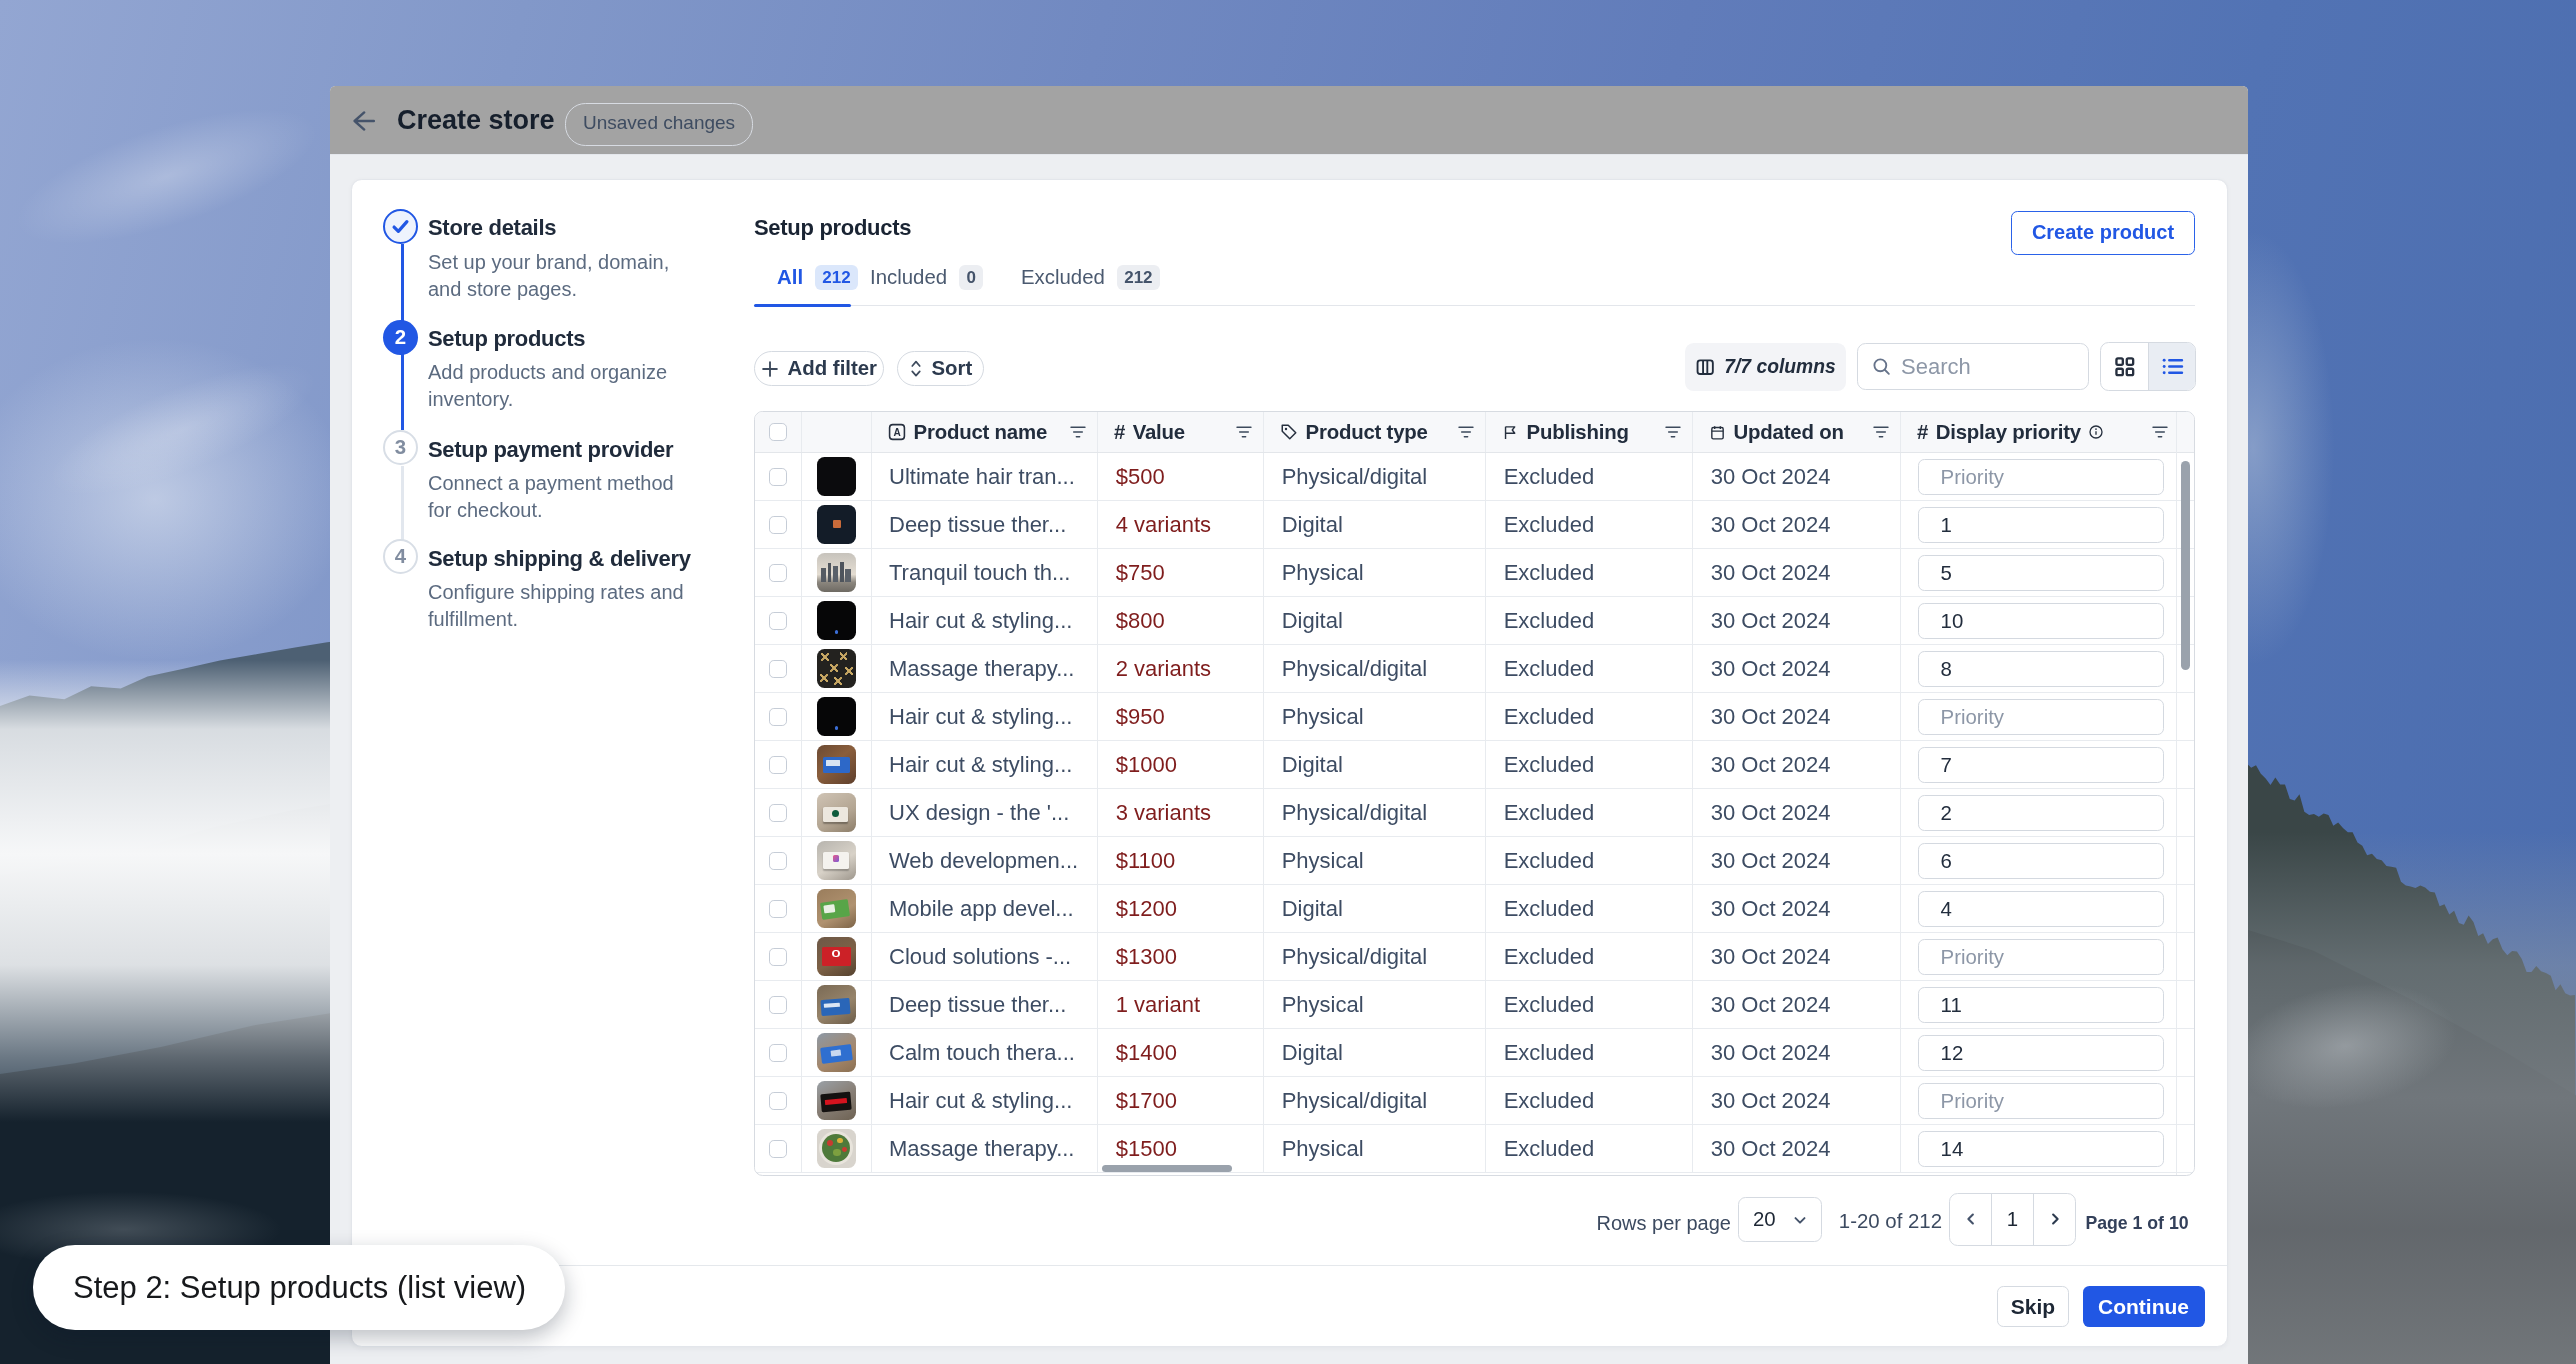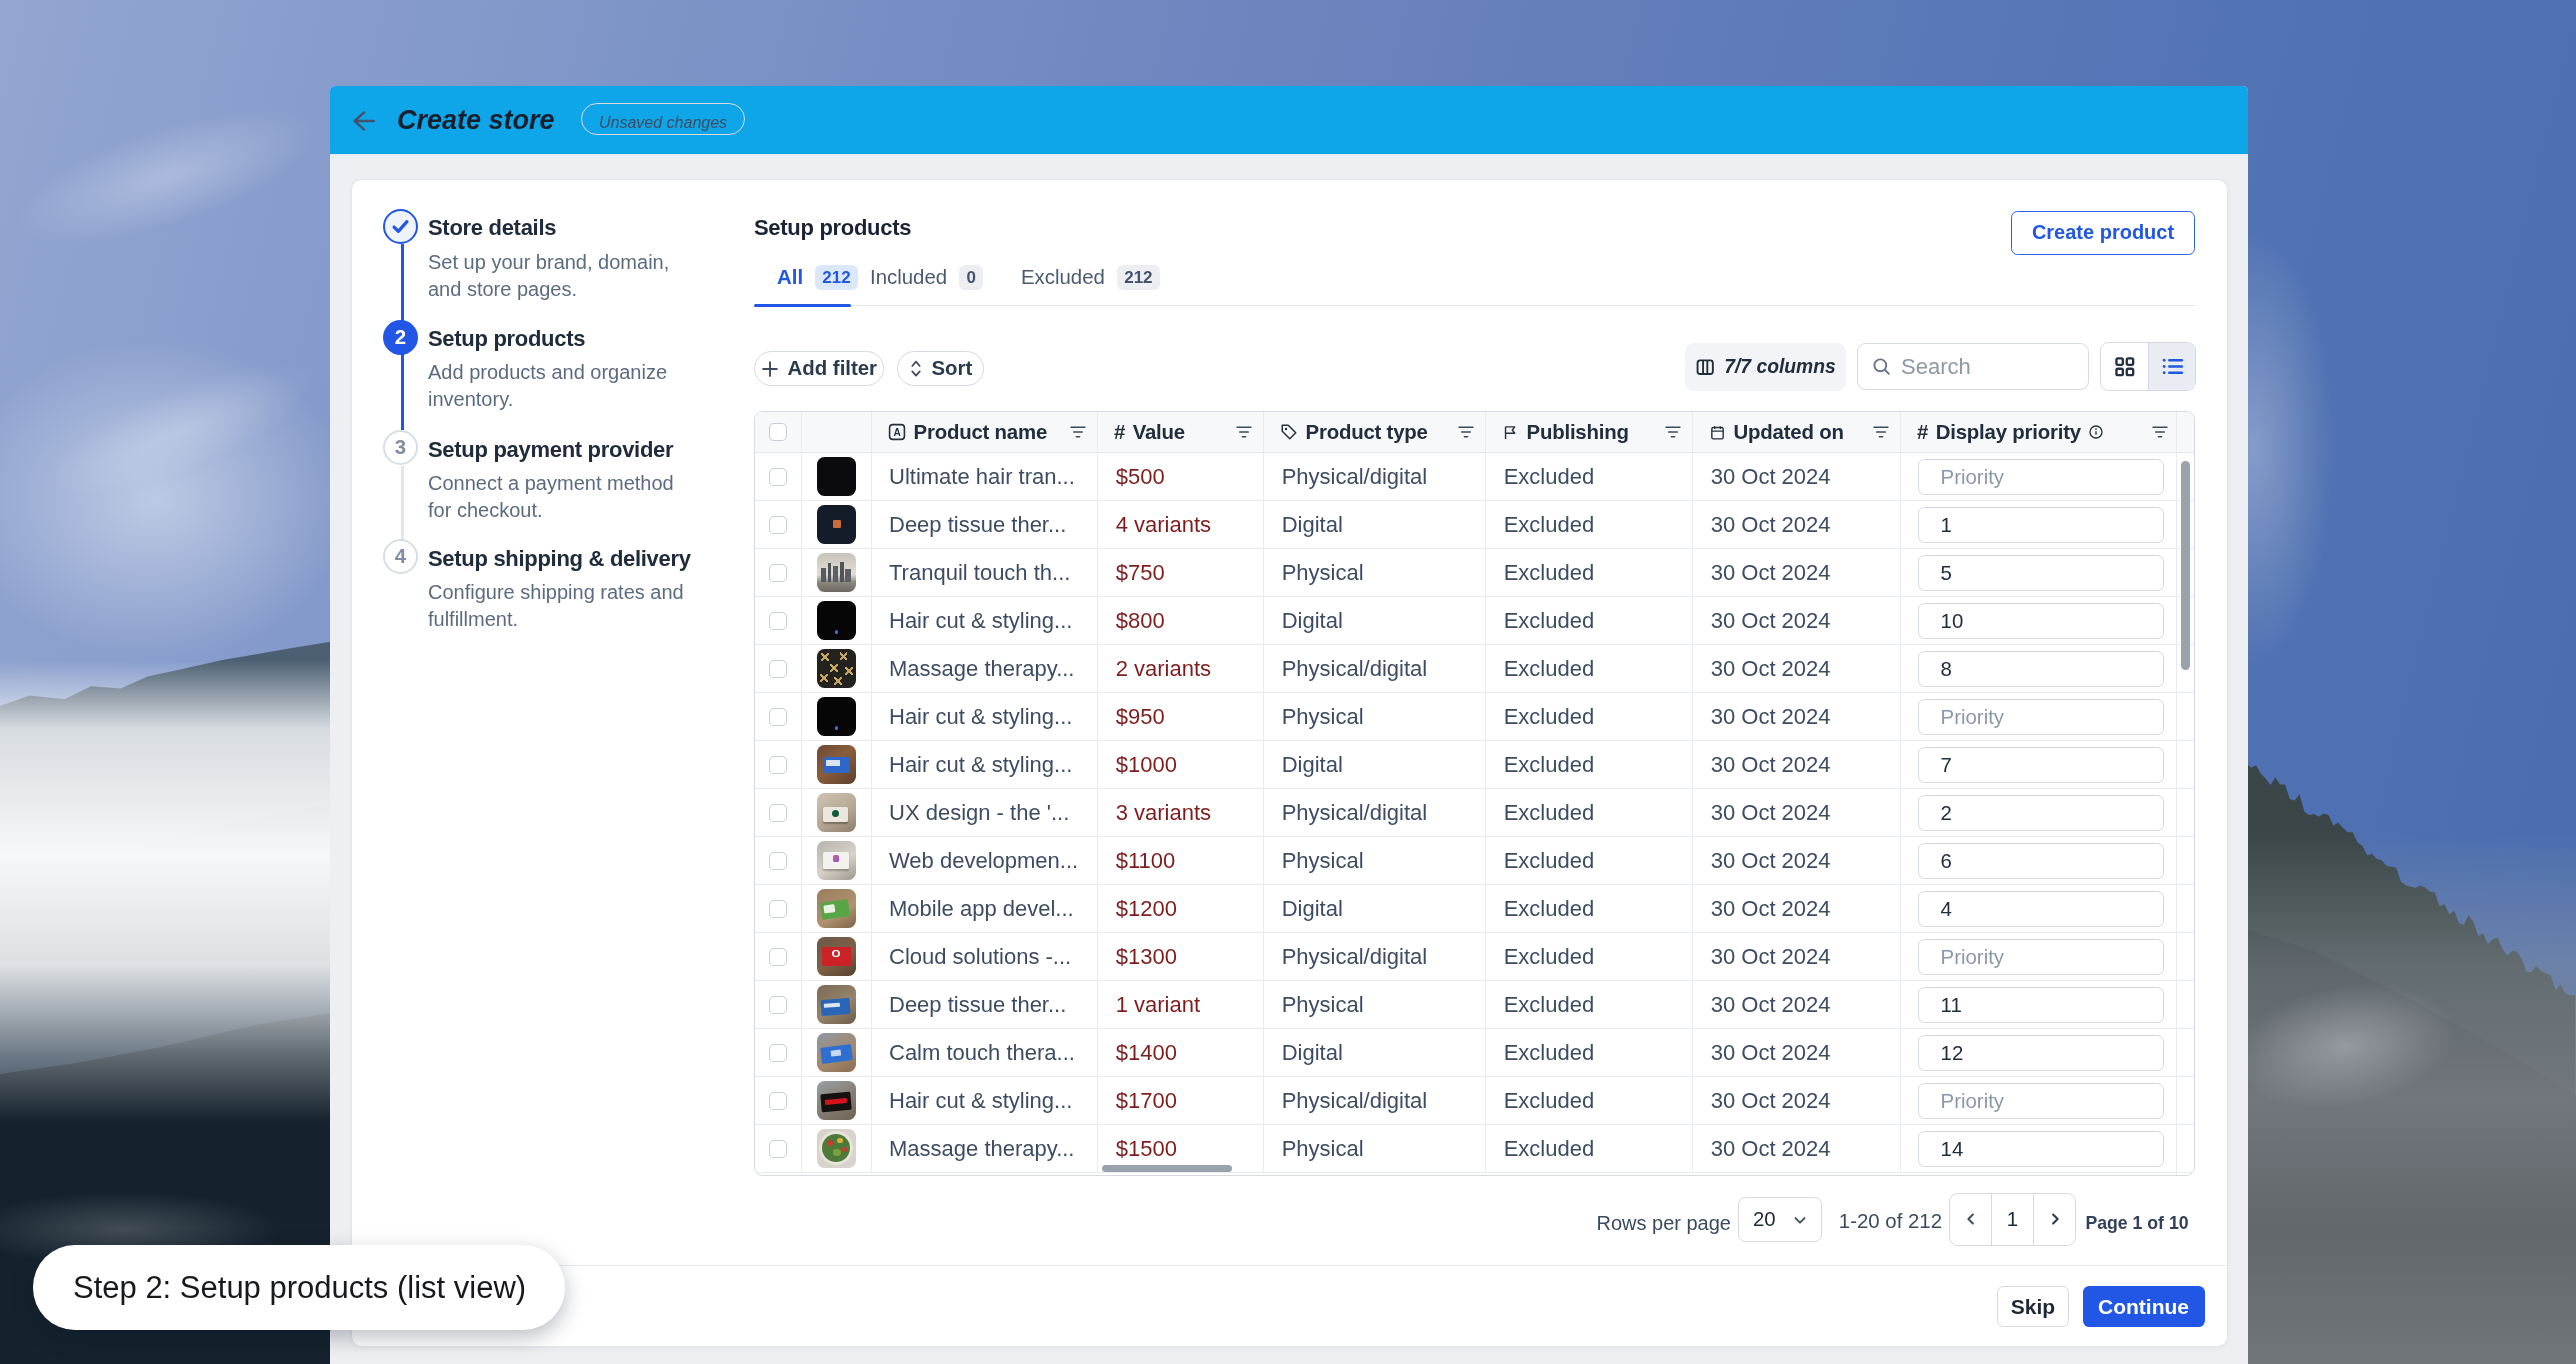--- a/index.html
+++ b/index.html
@@ -22,26 +22,26 @@
 #bg .redgehaze { position:absolute; left:-64px; top:134px; width:225px; height:698px;
   background: radial-gradient(ellipse 113px 301px at 40% 45%, rgba(218,225,232,.38), rgba(218,225,232,0) 72%); }
 #bg .rslope { position:absolute; left:0; top:698px; width:349px; height:667px; }
 #bg .rfog1 { position:absolute; left:0; top:832px; width:349px; height:532px; background:
   linear-gradient(180deg, rgba(148,155,162,0) 0%, rgba(148,155,162,.45) 25%, rgba(128,133,139,.8) 50%, rgba(104,108,113,.9) 75%, rgba(120,124,128,.9) 100%); }
 #bg .rfog2 { position:absolute; left:-43px; top:912px; width:322px; height:268px; transform:rotate(-10deg);
   background: radial-gradient(ellipse 161px 86px at 50% 50%, rgba(190,195,200,.5), rgba(190,195,200,0) 70%); }
 
 #modal { position:absolute; left:330px; top:86px; width:1918px; height:1278px;
   background:#edeff2; border-radius:5.4px 5.4px 0 0; }
-#mheader { position:absolute; left:0; top:0; width:100%; height:69px; background:#0ea5e9;
-  border-bottom:1.1px solid #e4e7ec; border-radius:5.4px 5.4px 0 0;font-style:italic; }
+#mheader { position:absolute; left:0; top:0; width:100%; height:69px; background:#a3a3a3;
+  border-bottom:1.1px solid #e4e7ec; border-radius:5.4px 5.4px 0 0; }
 .backarrow { position:absolute; left:16px; top:20px; width:30px; height:30px; }
 #mtitle { position:absolute; left:67px; top:19.3px; font-size:27px; font-weight:bold; color:#161f2c; }
-#unsaved { position:absolute; left:251px; top:16.6px; height:32px; line-height:38px; padding:0 17px;
-  border:1.1px solid #d7dbe2; border-radius:20.4px; font-size:16px; color:#3e4c61; }
+#unsaved { position:absolute; left:235px; top:16.6px; height:43px; line-height:38px; padding:0 17px;
+  border:1.1px solid #d7dbe2; border-radius:20.4px; font-size:19px; color:#3e4c61; }
 
 
 #card { position:absolute; left:21px; top:93px; width:1877px; height:1168px;
   background:#fff; border:0.5px solid #e3e6eb; border-radius:10.7px;
   box-shadow:0 1.1px 5.4px rgba(20,30,50,.04); }
 .scircle { position:absolute; width:35px; height:35px; border-radius:50%; }
 .sline { position:absolute; left:49px; width:2.7px; }
 .stitle { position:absolute; left:76px; font-size:22px; font-weight:bold; color:#202b3b; letter-spacing:-0.3px; }
 .sdesc { position:absolute; left:76px; font-size:20px; color:#5c6b80; line-height:27px; }
 

